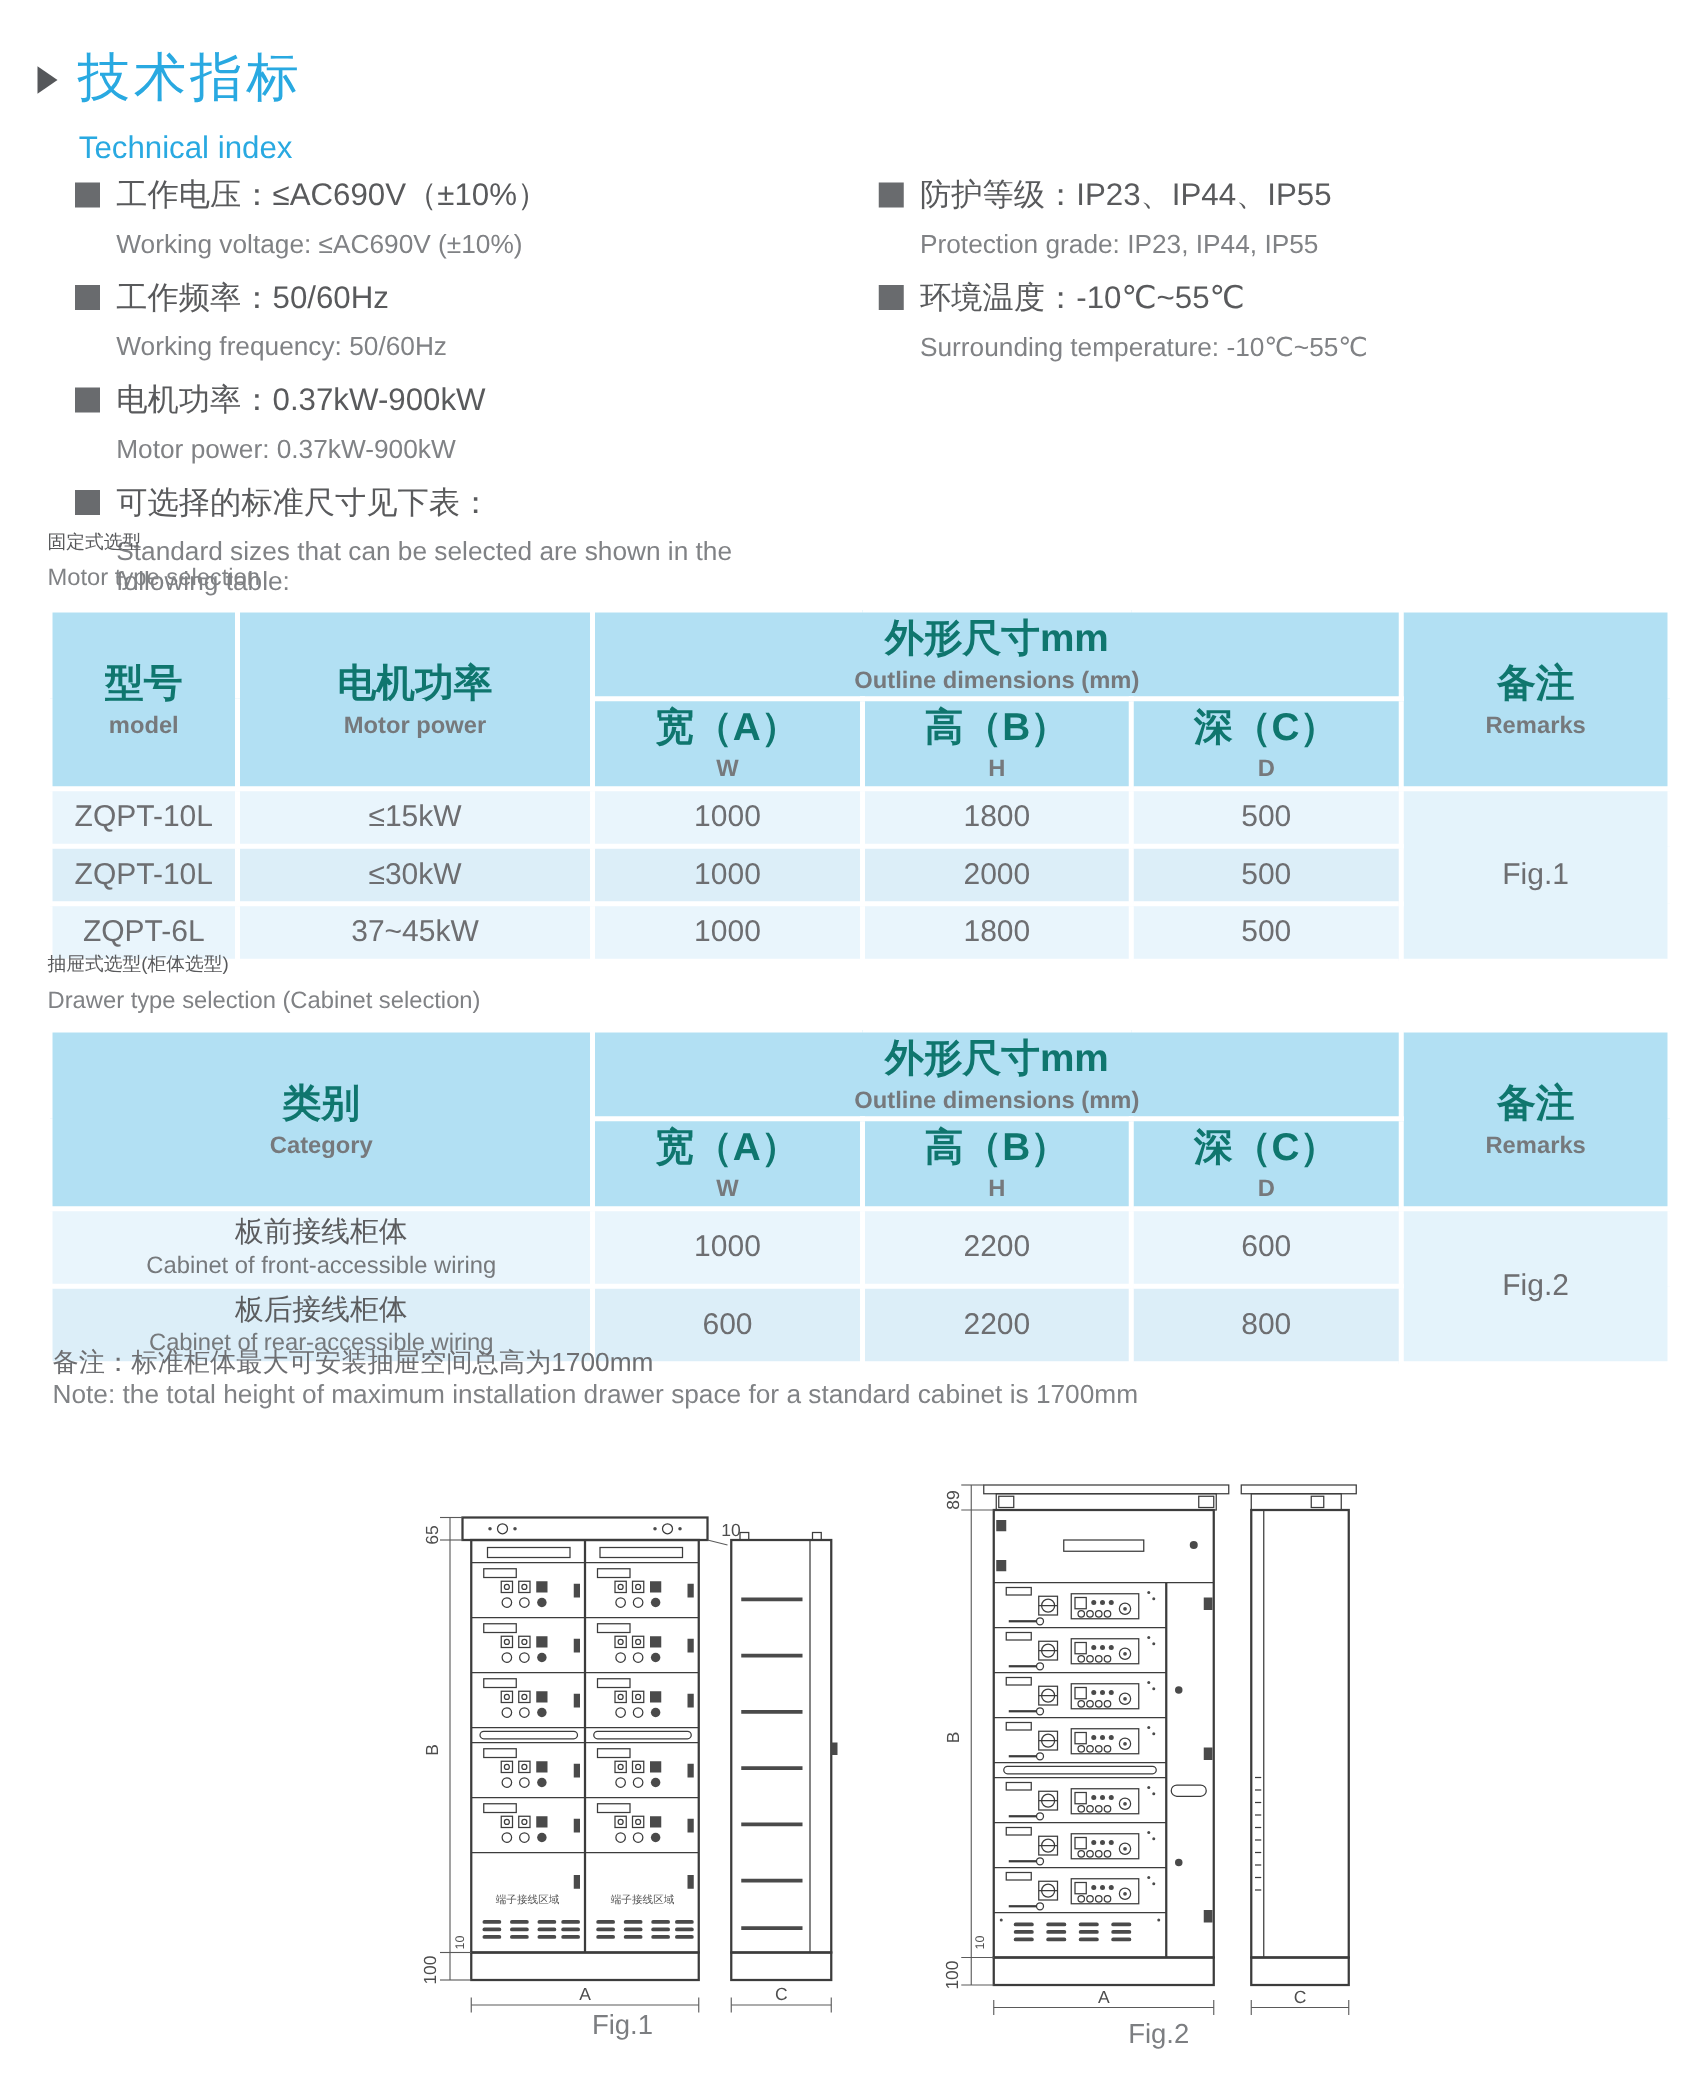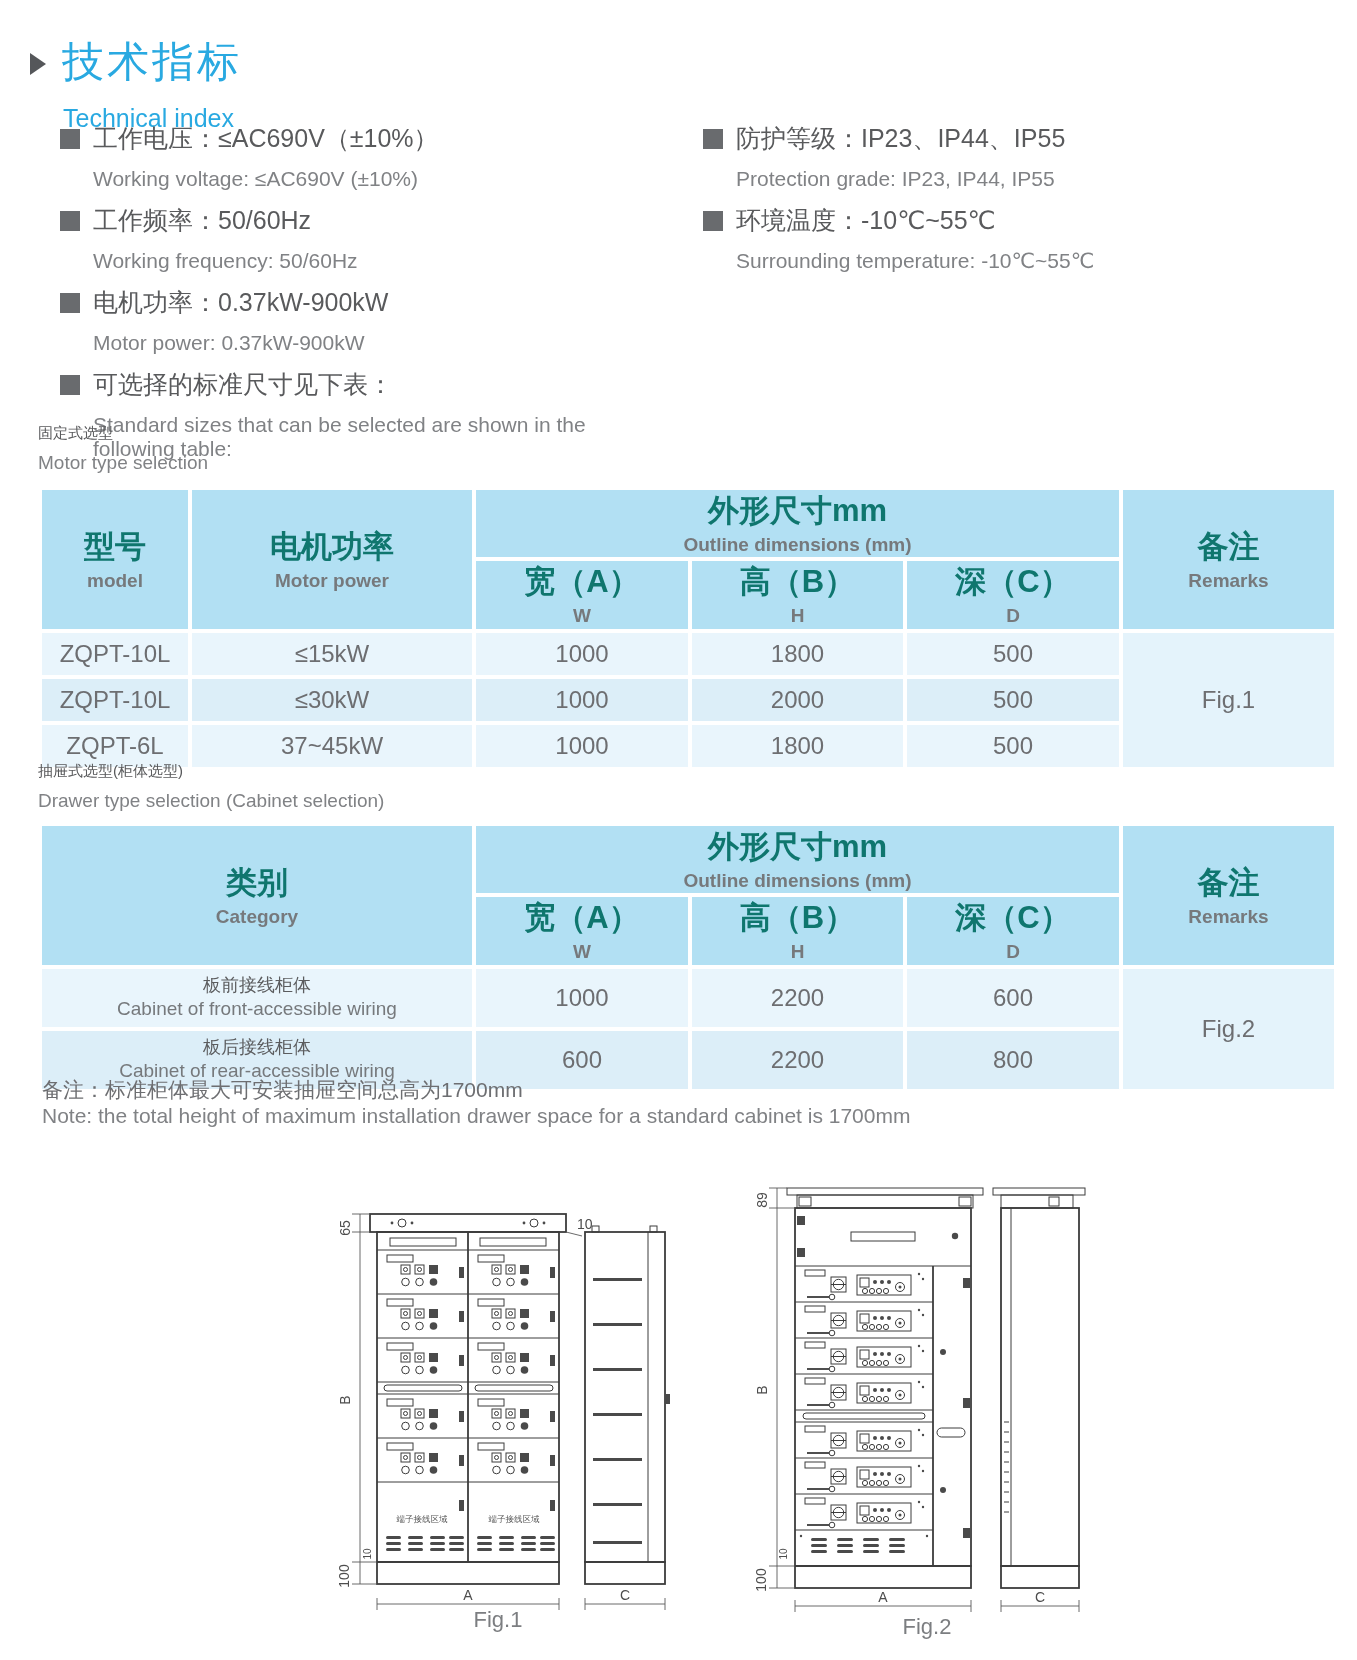--- a/index.html
+++ b/index.html
@@ -8,21 +8,21 @@
 
   
   .hdr{position:absolute;left:30px;top:34px;}
   .hdr-row{display:flex;align-items:center;gap:16px;}
   .arrow{width:0;height:0;border-left:16px solid #55575a;border-top:11px solid transparent;
          border-bottom:11px solid transparent;margin-top:4px;}
   .title-cn{font-size:42px;color:#29a9e1;letter-spacing:3px;}
   .title-en{font-size:25px;color:#29a9e1;margin:14px 0 16px 33px;}
 
   
-  .spec-col{position:absolute;top:122px;}
+  .spec-col{position:absolute;top:139px;}
   .spec-col-left{left:60px;width:610px;}
   .spec-col-right{left:703px;width:630px;}
   .spec-item{margin-bottom:13px;}
   .spec-cn-row{display:flex;align-items:center;gap:13px;}
   .bullet{width:20px;height:20px;background:#696b6e;flex:none;}
   .spec-cn{font-size:25px;color:#595a5c;}
   .spec-en{font-size:21px;color:#808285;margin:12px 0 0 33px;}
   .spec-item.gap-top{}
 
   
@@ -32,21 +32,21 @@
   
   table.spec-table{position:absolute;left:38px;border-collapse:collapse;table-layout:fixed;}
   .spec-table th,.spec-table td{border:4px solid #fff;text-align:center;vertical-align:middle;padding:0;}
   .spec-table thead th{background:#b2e0f3;}
   .th-cn{font-size:31px;color:#0f766e;line-height:1.35;}
   .th-en{font-size:19px;color:#76797c;line-height:1.35;}
   .spec-table td{font-size:24px;color:#6d6e71;}
   tr.row-a td{background:#e9f5fc;}
   tr.row-b td{background:#dceef8;}
   td.remark-cell{background:#e4f3fb !important;font-size:24px;color:#6d6e71;}
-  .cat-cn{font-size:18px;color:#5b5c5e;line-height:1.3;}
+  .cat-cn{font-size:23px;color:#5b5c5e;line-height:1.3;}
   .cat-en{font-size:19px;color:#76797c;line-height:1.3;}
 
   
   .note-cn{position:absolute;left:42px;top:1076px;font-size:21px;color:#6d6e71;}
   .note-en{position:absolute;left:42px;top:1104px;font-size:21px;color:#808285;}
 
   
   svg{position:absolute;overflow:visible;}
   svg text{font-family:"Liberation Sans","DejaVu Sans",sans-serif;}
   .ln{stroke:#3c3c3c;stroke-width:1;fill:none;}

